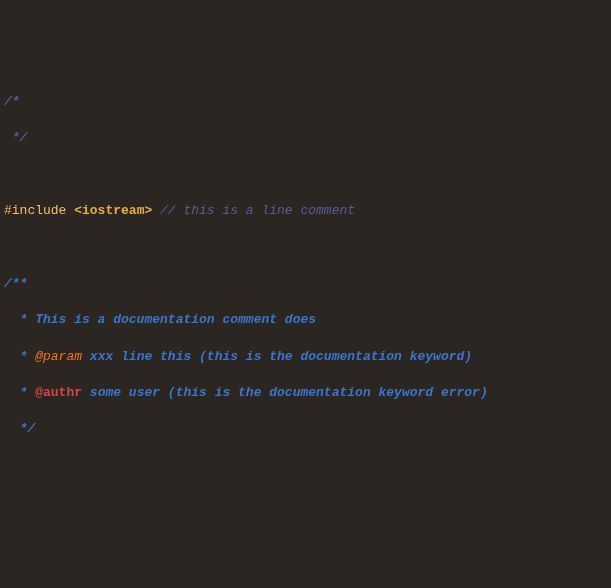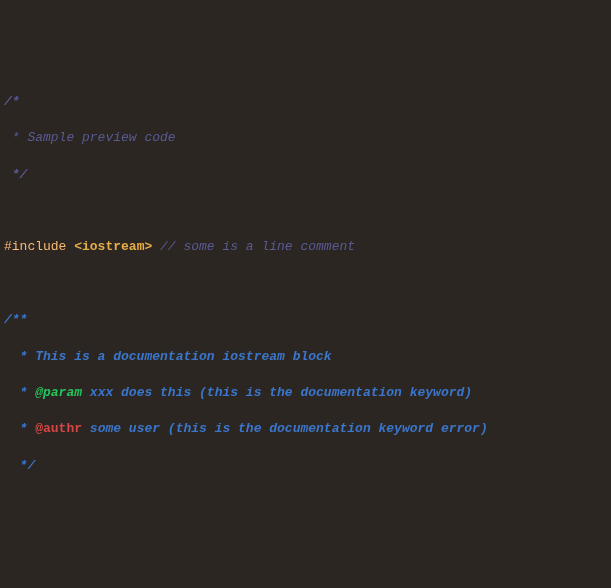--- a/index.html
+++ b/index.html
@@ -11,40 +11,39 @@
   width: 611px;
   height: 588px;
   overflow: hidden;
   white-space: pre;
 }
 .editor { padding: 2px 4px; }
 .line { display: block; }
 .c-comment { color: #5a5a94; font-style: italic; }
 .c-comment-bold { color: #5a5a94; font-style: italic; font-weight: bold; }
 .c-doc { color: #3a76cc; font-weight: bold; font-style: italic; }
-.c-doc-kw { color: #22c55e; font-weight: bold; font-style: italic; }
+.c-doc-kw { color: #f97316; font-weight: normal; font-style: italic; }
 .c-doc-err { color: #d64646; font-weight: bold; }
 .c-preproc { color: #fdba74; }
 .c-header { color: #e6ac46; font-weight: bold; }
 </style>
 </head>
 <body>
 
 
 
 <div class="editor">
 <span class="line"><span class="c-comment-bold">/*</span></span>
-<span class="line"><span class="c-comment"> * Sample preview code</span></span>
 <span class="line"><span class="c-comment-bold"> */</span></span>
 <span class="line"> </span>
-<span class="line"><span class="c-preproc">#include </span><span class="c-header">&lt;iostream&gt;</span><span class="c-comment"> // some is a line comment</span></span>
+<span class="line"><span class="c-preproc">#include </span><span class="c-header">&lt;iostream&gt;</span><span class="c-comment"> // this is a line comment</span></span>
 <span class="line"> </span>
 <span class="line"><span class="c-doc">/**</span></span>
-<span class="line"><span class="c-doc">  * This is a documentation iostream block</span></span>
-<span class="line"><span class="c-doc">  * </span><span class="c-doc-kw">@param</span><span class="c-doc"> xxx does this (this is the documentation keyword)</span></span>
+<span class="line"><span class="c-doc">  * This is a documentation comment does</span></span>
+<span class="line"><span class="c-doc">  * </span><span class="c-doc-kw">@param</span><span class="c-doc"> xxx line this (this is the documentation keyword)</span></span>
 <span class="line"><span class="c-doc">  * </span><span class="c-doc-err">@authr</span><span class="c-doc"> some user (this is the documentation keyword error)</span></span>
 <span class="line"><span class="c-doc">  */</span></span>
 <span class="line"> </span>
 
 
 
 
 
 
 

